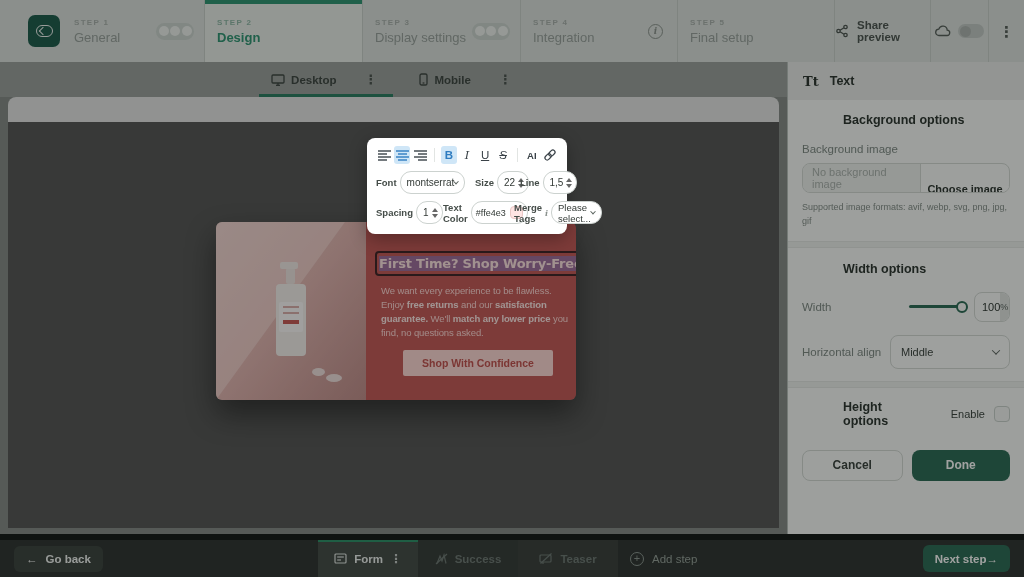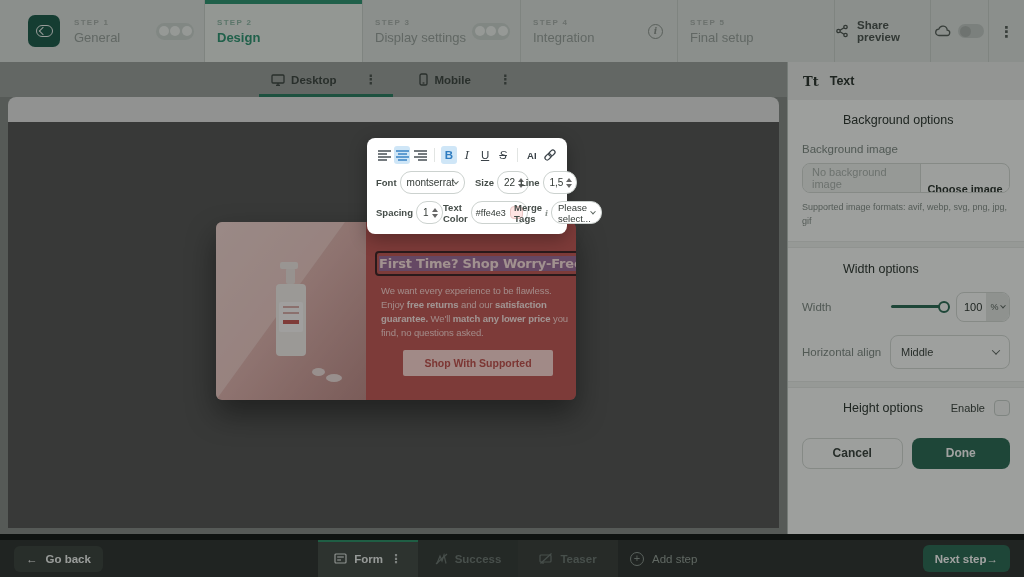--- a/index.html
+++ b/index.html
@@ -68,39 +68,39 @@
   .popup-body{margin-top:8px;width:194px;font-size:9.5px;line-height:14px;letter-spacing:-.1px;color:#ffd7d5;}
   .popup-body .b{font-weight:bold;color:#ffeae8;}
   .popup-btn{margin-top:10px;width:150px;height:26px;background:#ffd8d6;border-radius:2px;
       display:flex;align-items:center;justify-content:center;font-size:10.5px;font-weight:bold;color:#c4524f;}
   
   .sidebar{width:237px;height:472px;background:#f8faf8;border-left:1px solid #b9c0bb;display:flex;flex-direction:column;overflow:hidden;}
   .sb-header{height:38px;background:#e8eae8;display:flex;align-items:center;gap:11px;padding-left:15px;flex:none;}
   .tt-icon{font-family:"DejaVu Serif",serif;font-weight:bold;font-size:13px;color:#2c3530;}
   .sb-title{font-size:12.5px;font-weight:bold;color:#2c3530;}
   .sb-body{padding:0 14px;display:flex;flex-direction:column;}
-  .sb-h{font-size:12.5px;font-weight:normal;color:#2c3530;padding-left:41px;}
+  .sb-h{font-size:12.5px;font-weight:bold;color:#2c3530;padding-left:41px;}
   .sb-label{font-size:11.5px;color:#7e8984;}
   .row{display:flex;align-items:center;justify-content:space-between;}
   .field{height:30px;border:1px solid #d3d8d4;border-radius:8px;background:#fbfcfb;display:flex;align-items:center;}
   .bg-color-field{width:120px;justify-content:space-between;padding:0 8px;}
   .field-val{font-size:11px;color:#3a433e;}
   .checker{width:14px;height:14px;border-radius:3px;
       background:repeating-conic-gradient(#b9c2cc 0% 25%,#eef1f3 0% 50%) 0 0/7px 7px;}
   .img-join{display:flex;height:30px;border:1px solid #d3d8d4;border-radius:8px;overflow:hidden;}
   .img-input{flex:1;background:#eef0ee;display:flex;align-items:center;padding:0 9px;
       font-size:11px;color:#aab2ad;border-right:1px solid #d3d8d4;}
   .img-btn{width:88px;background:#fbfcfb;display:flex;align-items:center;justify-content:center;
       font-size:11px;font-weight:bold;color:#2c3530;margin-top:22px;}
   .helper{font-size:9px;color:#848e89;line-height:1.55;}
   .band{height:7px;background:#eef0ee;margin:12px -14px;border-top:1px solid #e4e7e4;border-bottom:1px solid #e4e7e4;}
   .slider{width:54px;height:3px;background:#2c6b56;border-radius:2px;position:relative;}
   .slider::after{content:"";position:absolute;right:-5px;top:-4.5px;width:8px;height:8px;border-radius:50%;
       background:#f8faf8;border:2px solid #2c6b56;}
-  .width-box{width:54px;overflow:hidden;padding:0;}
+  .width-box{width:36px;overflow:hidden;padding:0;}
   .width-num{flex:1;padding-left:7px;font-size:11px;color:#2c3530;}
   .unit-seg{width:23px;height:100%;background:#e2e6e3;display:flex;align-items:center;justify-content:center;gap:2px;
       font-size:9px;color:#5a635e;}
   .chev{width:6px;height:6px;border-right:1.6px solid #5a635e;border-bottom:1.6px solid #5a635e;
       transform:rotate(45deg) translate(-1px,-1px);}
   .chev.sm{width:4px;height:4px;}
   .dd{width:120px;justify-content:space-between;padding:0 10px;height:34px;}
   .checkbox{width:16px;height:16px;border:1px solid #c9d0cb;border-radius:4px;background:#f4f6f4;margin-left:9px;}
   .btn-row{display:flex;gap:9px;margin-top:22px;}
   .btn{flex:1;height:31px;border-radius:8px;display:flex;align-items:center;justify-content:center;
@@ -271,21 +271,21 @@
                   </div>
               </div>
               <div class="pebble" style="left:96px;top:146px;"></div>
               <div class="pebble" style="left:110px;top:152px;width:16px;"></div>
             </div>
             <div class="popup-content">
               <div class="headline-wrap">
                 <span class="headline">First Time? Shop Worry-Free</span>
               </div>
               <div class="popup-body"><span>We want every experience to be flawless. Enjoy </span><span class="b">free returns</span><span> and our </span><span class="b">satisfaction guarantee.</span><span> We'll </span><span class="b">match any lower price</span><span> you find, no questions asked.</span></div>
-              <div class="popup-btn">Shop With Supported</div>
+              <div class="popup-btn">Shop With Confidence</div>
             </div>
           </div>
         </div>
       </div>
     </div>
 
     <aside class="sidebar">
       <div class="sb-header">
         <span class="tt-icon">Tt</span>
         <span class="sb-title">Text</span>

